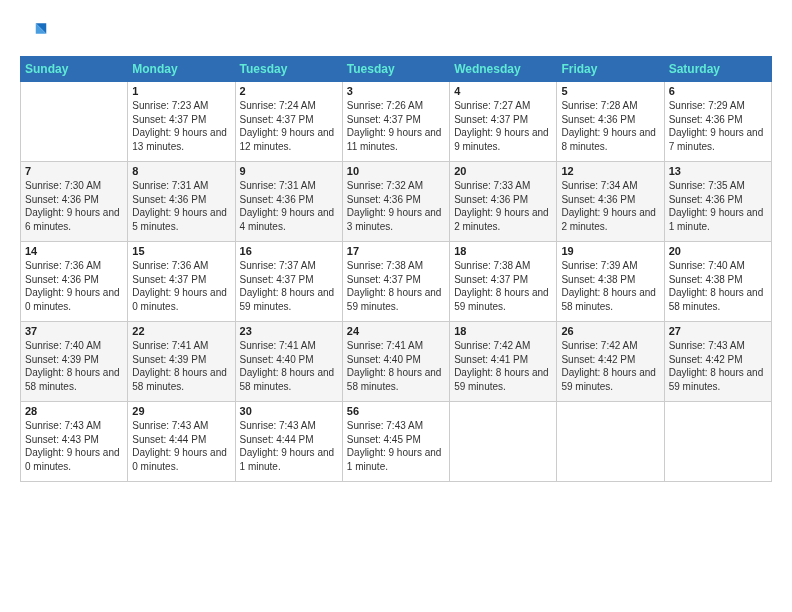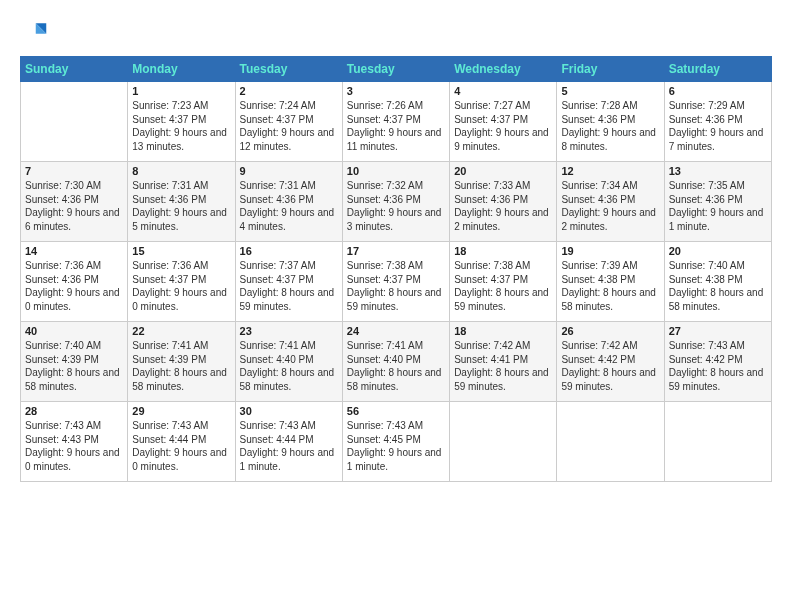--- a/index.html
+++ b/index.html
@@ -212,21 +212,21 @@
             <span class="day-num">19</span>
             <div class="cell-info">Sunrise: 7:39 AM<br>Sunset: 4:38 PM<br>Daylight: 8 hours and 58 minutes.</div>
           </td>
           <td>
             <span class="day-num">20</span>
             <div class="cell-info">Sunrise: 7:40 AM<br>Sunset: 4:38 PM<br>Daylight: 8 hours and 58 minutes.</div>
           </td>
         </tr>
         <tr>
           <td>
-            <span class="day-num">40</span>
+            <span class="day-num">37</span>
             <div class="cell-info">Sunrise: 7:40 AM<br>Sunset: 4:39 PM<br>Daylight: 8 hours and 58 minutes.</div>
           </td>
           <td>
             <span class="day-num">22</span>
             <div class="cell-info">Sunrise: 7:41 AM<br>Sunset: 4:39 PM<br>Daylight: 8 hours and 58 minutes.</div>
           </td>
           <td>
             <span class="day-num">23</span>
             <div class="cell-info">Sunrise: 7:41 AM<br>Sunset: 4:40 PM<br>Daylight: 8 hours and 58 minutes.</div>
           </td>

